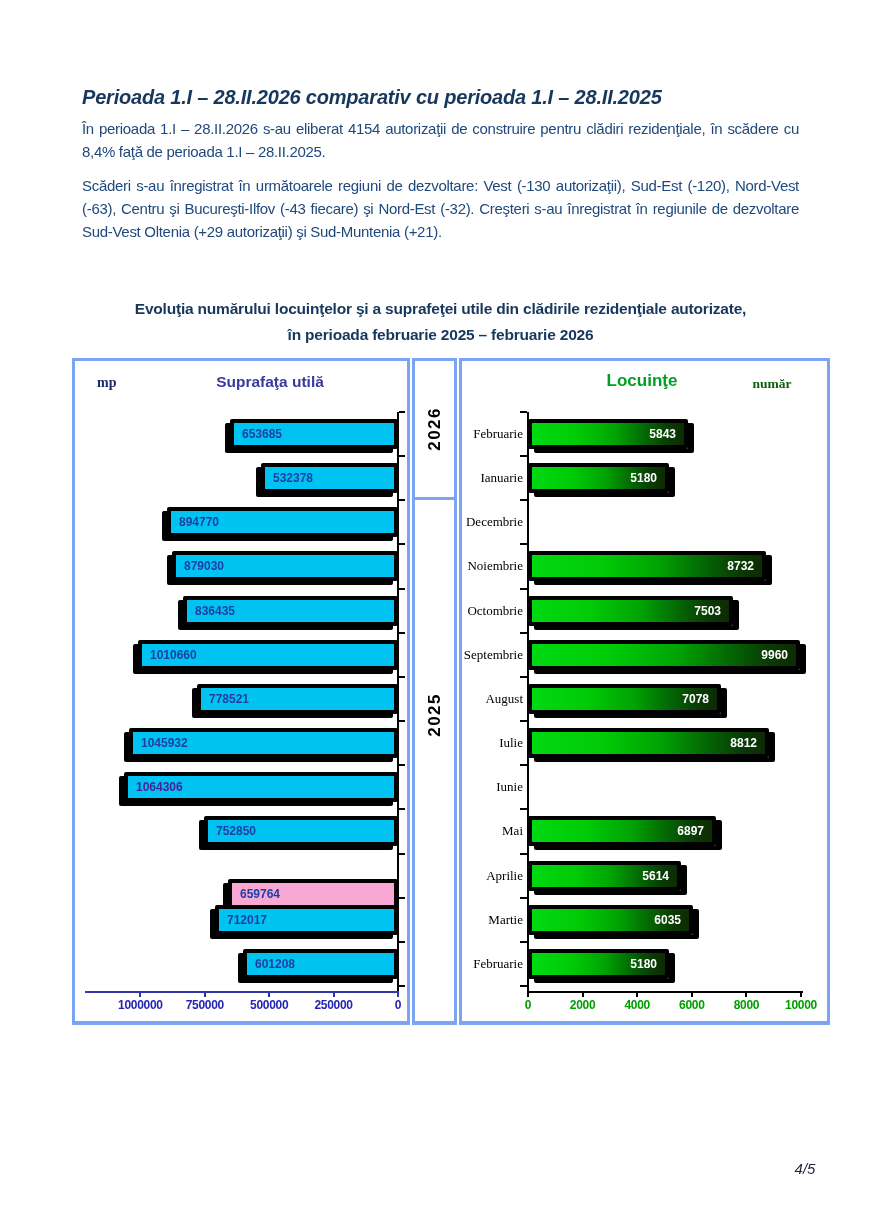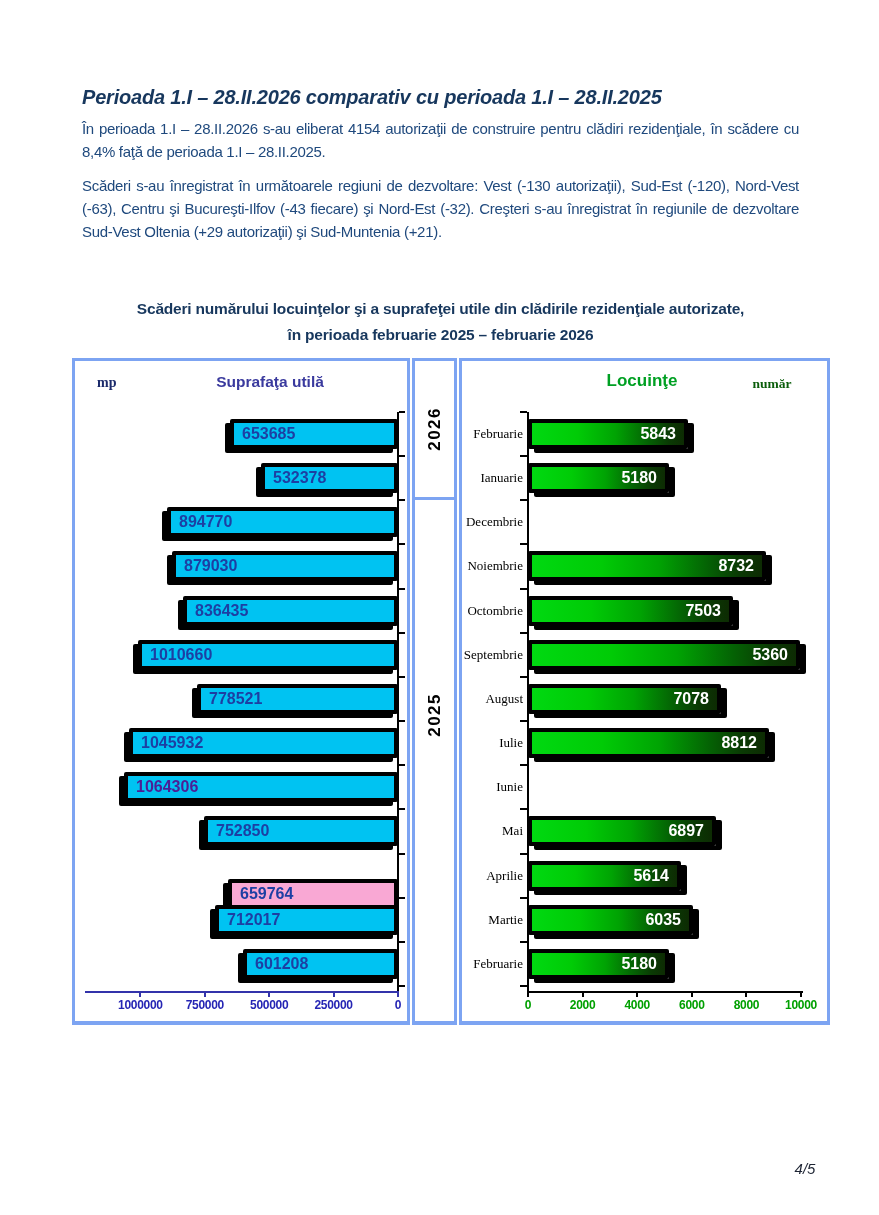--- a/index.html
+++ b/index.html
@@ -71,21 +71,21 @@
   .y2025 .ylabel { margin-bottom:92px; }
 
   .bar-c {
     position:absolute; height:30px; box-sizing:border-box;
     border:4px solid #000; border-radius:2px;
     display:flex; align-items:center;
   }
   .bar-left  { background:#00c3f2; box-shadow:-5px 4px 0 #000; justify-content:flex-start; }
   .bar-right { background:linear-gradient(90deg,#00d911 0%,#00cb06 30%,#00a303 55%,#046304 76%,#0a3a04 90%,#0d2b03 100%);
                box-shadow:6px 4px 0 #000; justify-content:flex-end; }
-  .bar-val { font-weight:bold; font-size:16px; white-space:nowrap; }
+  .bar-val { font-weight:bold; font-size:12px; white-space:nowrap; }
   .bar-left  .bar-val { padding-left:8px;  color:#1d3fa3; }
   .bar-right .bar-val { padding-right:8px; color:#ffffff; }
 
   .month-label {
     position:absolute; left:0; width:62px; height:44px;
     display:flex; align-items:center; justify-content:flex-end;
     font-family:"Liberation Serif","DejaVu Serif",serif;
     font-size:13px; color:#000; padding-right:1px; box-sizing:border-box;
   }
   .tick      { position:absolute; background:#000; }
@@ -108,21 +108,21 @@
 </head>
 <body>
 
 <div class="page">
 
   <div class="heading">Perioada 1.I – 28.II.2026 comparativ cu perioada 1.I – 28.II.2025</div>
   <div class="para p1">În perioada 1.I – 28.II.2026 s-au eliberat 4154 autorizaţii de construire pentru clădiri rezidenţiale, în scădere cu 8,4% faţă de perioada 1.I – 28.II.2025.</div>
   <div class="para p2">Scăderi s-au înregistrat în următoarele regiuni de dezvoltare: Vest (-130 autorizaţii), Sud-Est (-120), Nord-Vest (-63), Centru şi Bucureşti-Ilfov (-43 fiecare) şi Nord-Est (-32). Creşteri s-au înregistrat în regiunile de dezvoltare Sud-Vest Oltenia (+29 autorizaţii) şi Sud-Muntenia (+21).</div>
 
   <div class="chart-title">
-    <div>Scăderi numărului locuinţelor şi a suprafeţei utile din clădirile rezidenţiale autorizate,</div>
+    <div>Evoluţia numărului locuinţelor şi a suprafeţei utile din clădirile rezidenţiale autorizate,</div>
     <div>în perioada februarie 2025 – februarie 2026</div>
   </div>
 
   <div class="chart-box">
 
     <div class="panel panel-left">
       <span class="hdr-mp">mp</span>
       <span class="hdr-suprafata">Suprafaţa utilă</span>
       <div class="layer" id="left-layer">
           <div class="bar-c bar-left" style="left: 155px; top: 58px; width: 168px; background: rgb(0, 195, 242); border-color: rgb(0, 0, 0);">
@@ -218,21 +218,21 @@
           <div class="month-label" style="top: 183.45px;">Noiembrie</div>
           <div class="bar-c bar-right" style="left: 66px; top: 190.45px; width: 238px; border-color: rgb(0, 0, 0);">
             <div class="bar-val" style="color: rgb(255, 255, 255);">8732</div>
           </div>
           <div class="month-label" style="top: 227.6px;">Octombrie</div>
           <div class="bar-c bar-right" style="left: 66px; top: 234.6px; width: 205px; border-color: rgb(0, 0, 0);">
             <div class="bar-val" style="color: rgb(255, 255, 255);">7503</div>
           </div>
           <div class="month-label" style="top: 271.75px;">Septembrie</div>
           <div class="bar-c bar-right" style="left: 66px; top: 278.75px; width: 272px; border-color: rgb(0, 0, 0);">
-            <div class="bar-val" style="color: rgb(255, 255, 255);">5360</div>
+            <div class="bar-val" style="color: rgb(255, 255, 255);">9960</div>
           </div>
           <div class="month-label" style="top: 315.9px;">August</div>
           <div class="bar-c bar-right" style="left: 66px; top: 322.9px; width: 193px; border-color: rgb(0, 0, 0);">
             <div class="bar-val" style="color: rgb(255, 255, 255);">7078</div>
           </div>
           <div class="month-label" style="top: 360.05px;">Iulie</div>
           <div class="bar-c bar-right" style="left: 66px; top: 367.05px; width: 241px; border-color: rgb(0, 0, 0);">
             <div class="bar-val" style="color: rgb(255, 255, 255);">8812</div>
           </div>
           <div class="month-label" style="top: 404.2px;">Iunie</div>

